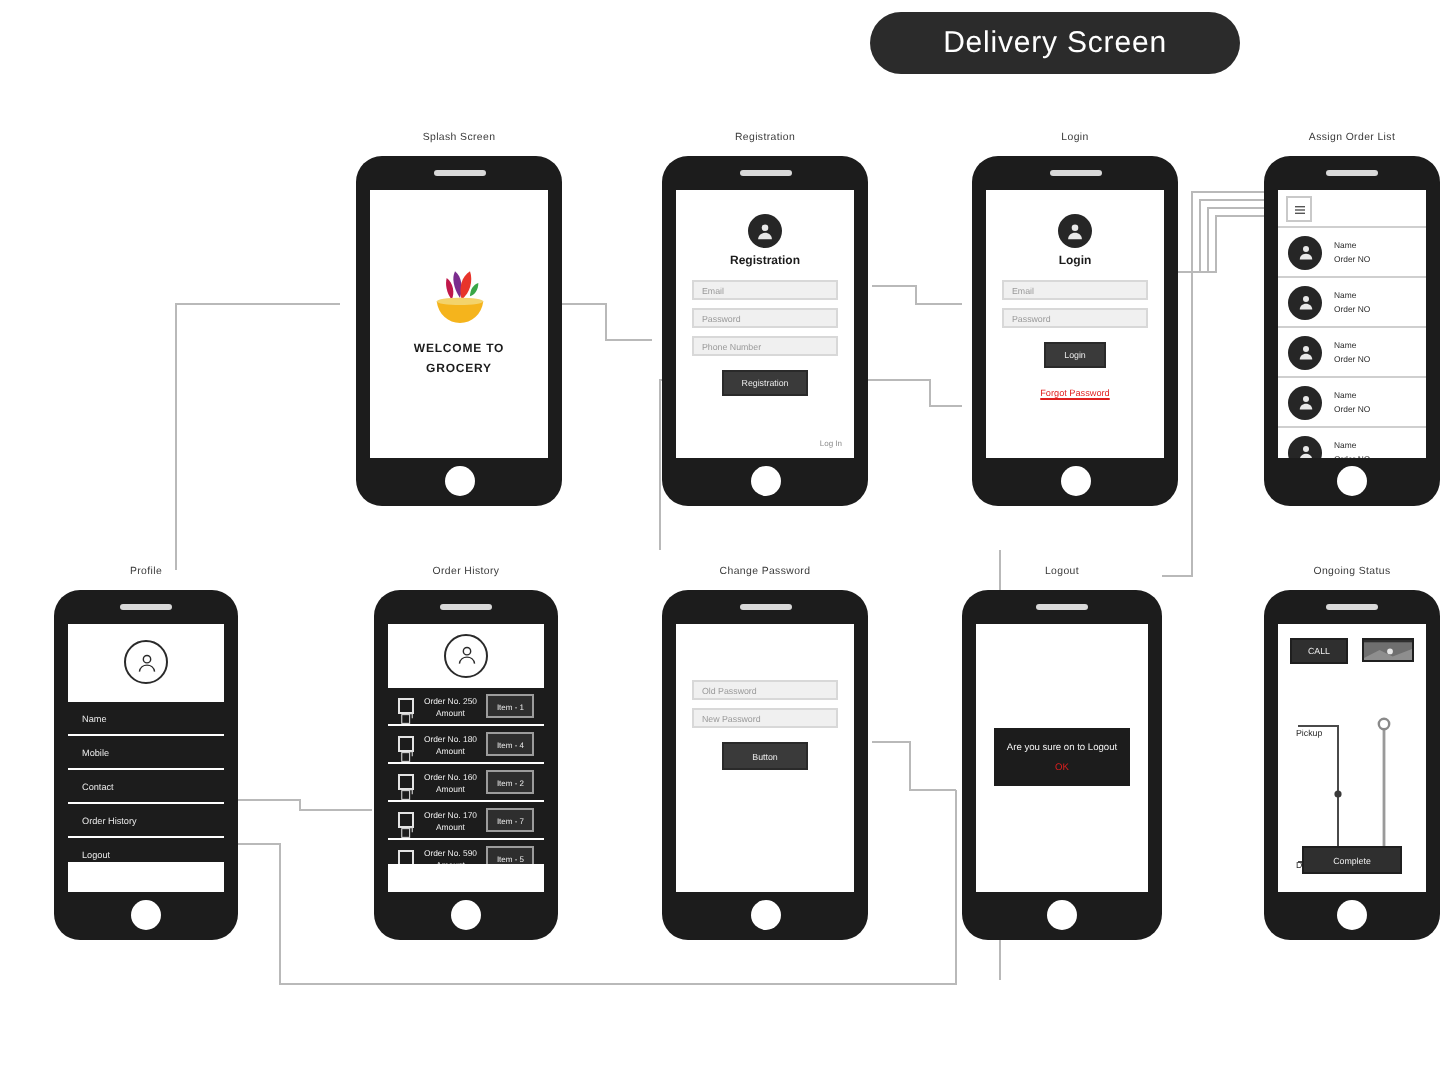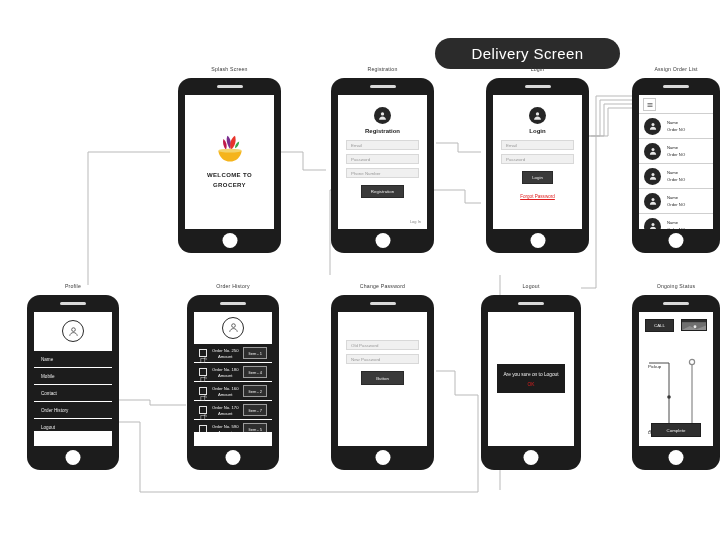--- a/index.html
+++ b/index.html
@@ -10,21 +10,21 @@
     overflow: hidden;
   }
   #root { position: relative; width: 720px; height: 539px; background:#fff; }
 
   
   .title-pill {
     position: absolute; left: 435px; top: 6px;
     width: 185px; height: 31px;
     background: #2b2b2b; border-radius: 16px;
     display: flex; align-items: center; justify-content: center;
-    color: #ffffff; font-size: 15px; letter-spacing: .4px; margin-top: 32px;
+    color: #ffffff; font-size: 15px; letter-spacing: .4px;
   }
 
   
   #wires { position: absolute; left:0; top:0; width:720px; height:539px; }
 
   
   .phone { position: absolute; }
   .phone .caption {
     position: absolute; left: 50%; transform: translateX(-50%);
     top: -12px; white-space: nowrap;

